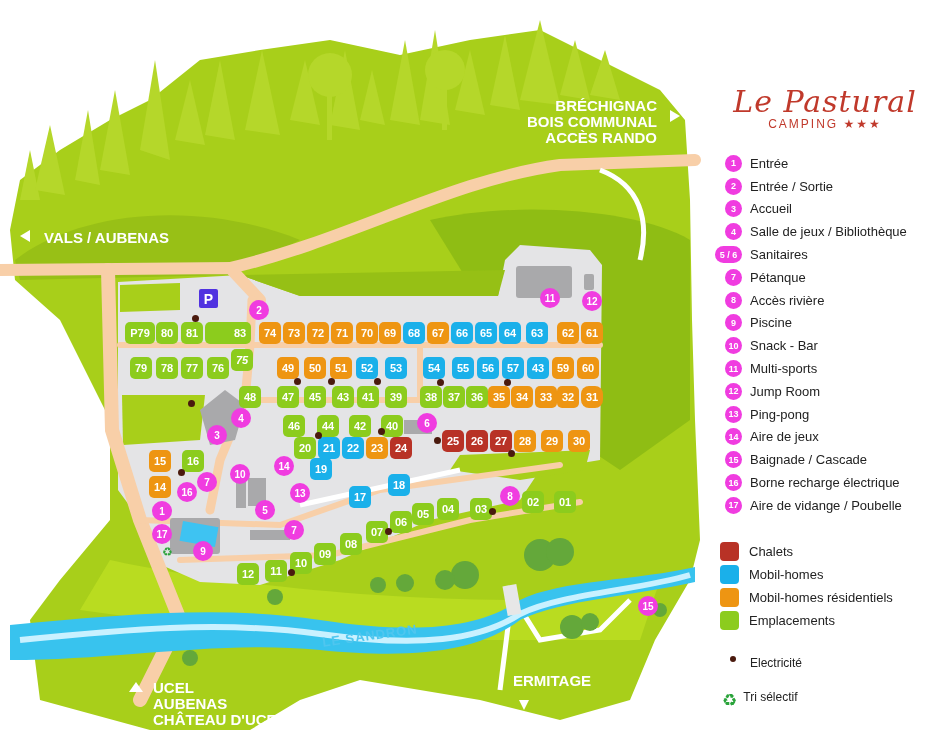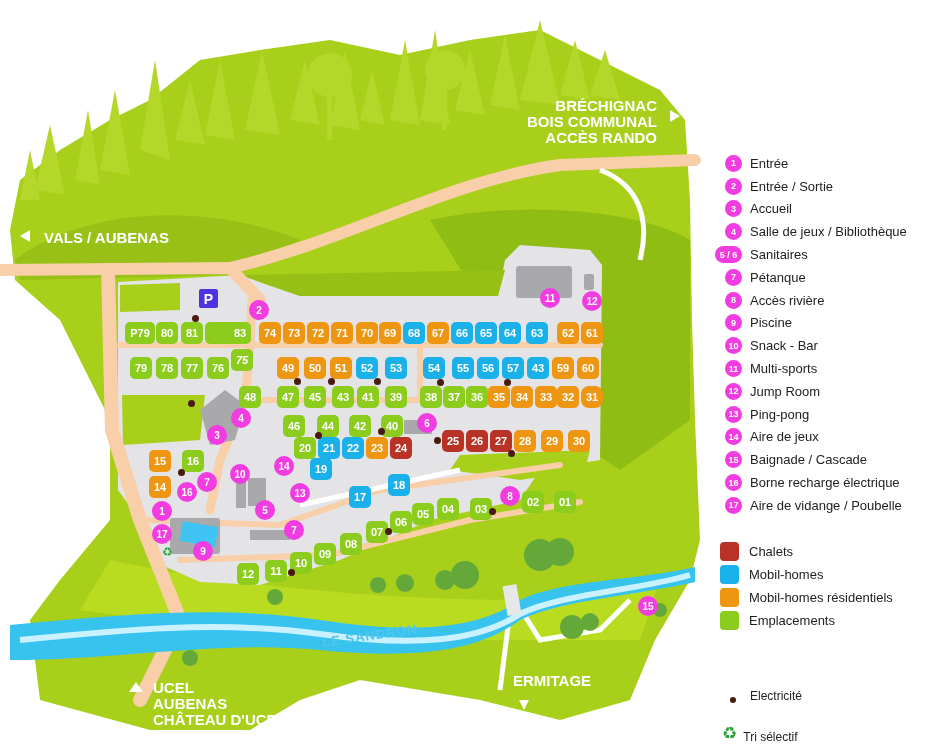--- a/index.html
+++ b/index.html
@@ -20,21 +20,21 @@
   .brand{position:absolute;left:720px;top:84px;width:210px;text-align:center;}
   .brand-title{font-family:"DejaVu Serif",serif;font-style:italic;font-size:30px;color:#c0392b;letter-spacing:1px;}
   .brand-sub{font-size:12px;color:#c0392b;letter-spacing:2px;margin-top:-2px;}
   .legend{position:absolute;left:715px;top:152px;width:230px;}
   .leg-item{display:flex;align-items:center;height:22.8px;font-size:13px;color:#222;}
   .leg-badge{width:17px;height:17px;border-radius:50%;background:#f03ce0;color:#fff;font-size:9px;font-weight:bold;display:flex;align-items:center;justify-content:center;margin-left:10px;margin-right:8px;flex:none;}
   .leg-badge.wide{width:27px;border-radius:9px;margin-left:0;}
   .types{position:absolute;left:720px;top:540px;width:230px;}
   .type-item{display:flex;align-items:center;height:23px;font-size:13px;color:#222;}
   .type-swatch{width:19px;height:19px;border-radius:4px;margin-right:10px;flex:none;}
-  .extra{position:absolute;left:722px;font-size:12px;color:#222;display:flex;align-items:flex-end;margin-top:33px;}
+  .extra{position:absolute;left:722px;font-size:12px;color:#222;display:flex;align-items:flex-start;}
 </style>
 </head>
 <body>
 
 <svg id="map-svg" viewBox="0 0 950 748" xmlns="http://www.w3.org/2000/svg">
 
   <path d="M20,180 L60,150 L110,120 L150,100 L200,60 L260,50 L330,40 L400,55 L470,40 L540,30 L600,60 L660,90 L685,120 L690,200 L692,320 L695,420 L700,540 L690,580 L655,640 L630,700 L560,720 L480,700 L360,680 L300,700 L250,730 L150,730 L40,700 L30,620 L60,580 L110,520 L110,420 L60,320 L15,280 L10,230 Z" fill="#a8cf1a"></path>
 
   <g fill="#b5d72a">
     <polygon points="20,200 30,150 40,200"></polygon>
@@ -263,20 +263,25 @@
     <div class="poi" style="left: 290px; top: 483px;">13</div>
     <div class="poi" style="left: 274px; top: 456px;">14</div>
     <div class="poi" style="left: 638px; top: 596px;">15</div>
     <div class="poi" style="left: 177px; top: 482px;">16</div>
     <div class="poi" style="left: 152px; top: 524px;">17</div>
   </div>
 
 <div style="position:absolute;left:162px;top:545px;color:#2aa33a;font-size:12px;">♻</div>
 
 <div class="brand">
+  <div class="brand-title">Le Pastural</div>
+  <div class="brand-sub">
+    <span>CAMPING</span>
+    <span>★★★</span>
+  </div>
 </div>
 
 <div class="legend" id="legend-list">
     <div class="leg-item">
       <span class="leg-badge">1</span>
       <span>Entrée</span>
     </div>
     <div class="leg-item">
       <span class="leg-badge">2</span>
       <span>Entrée / Sortie</span>

